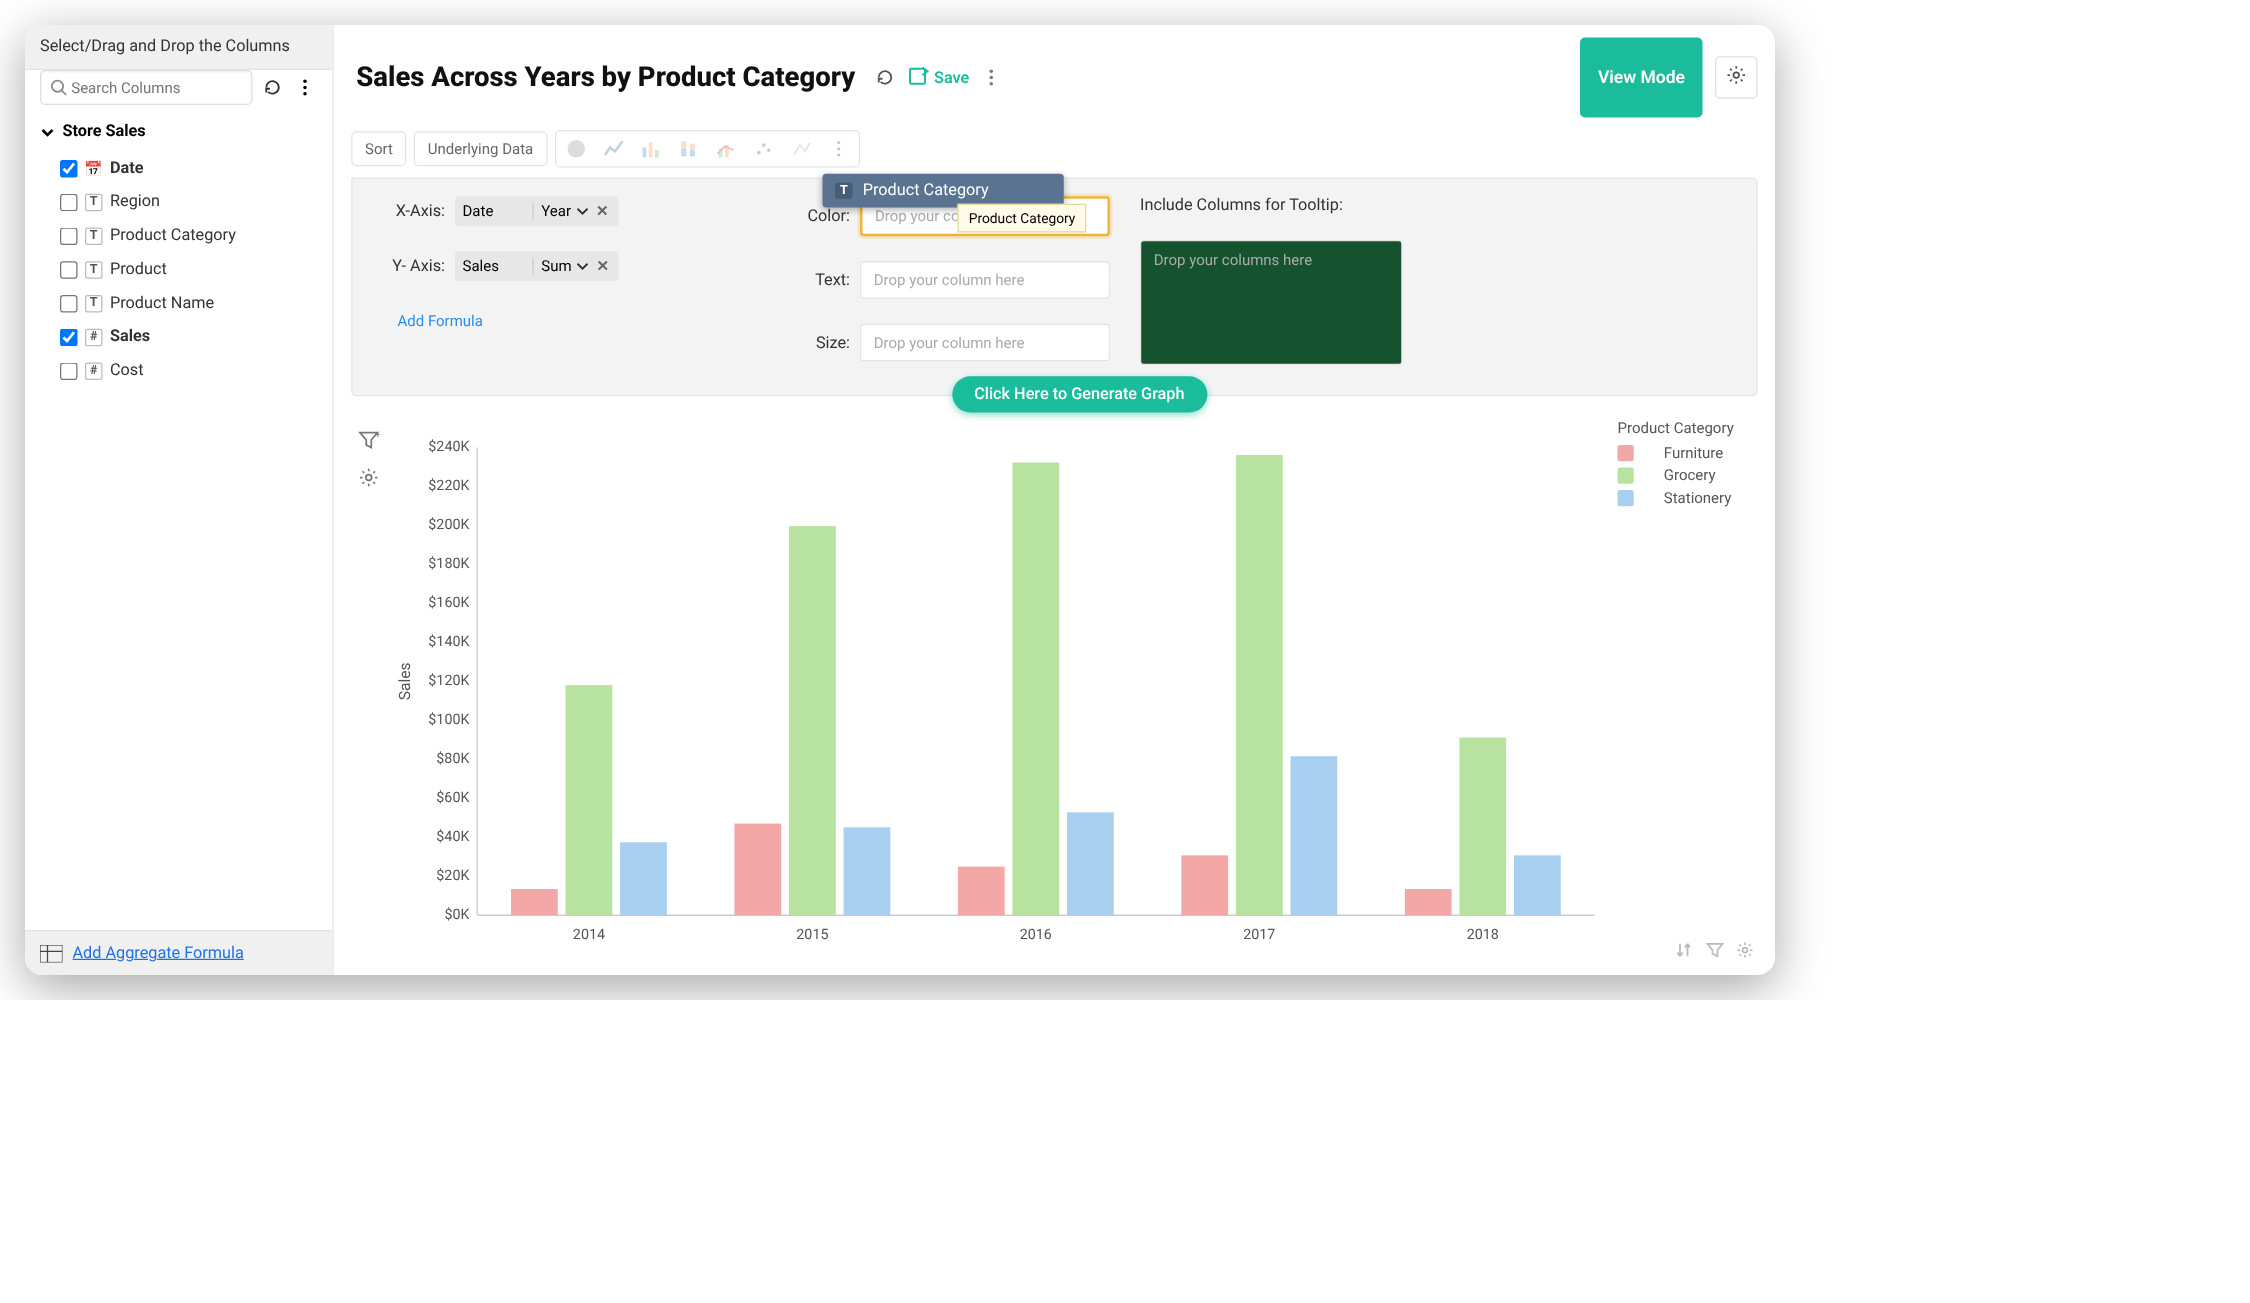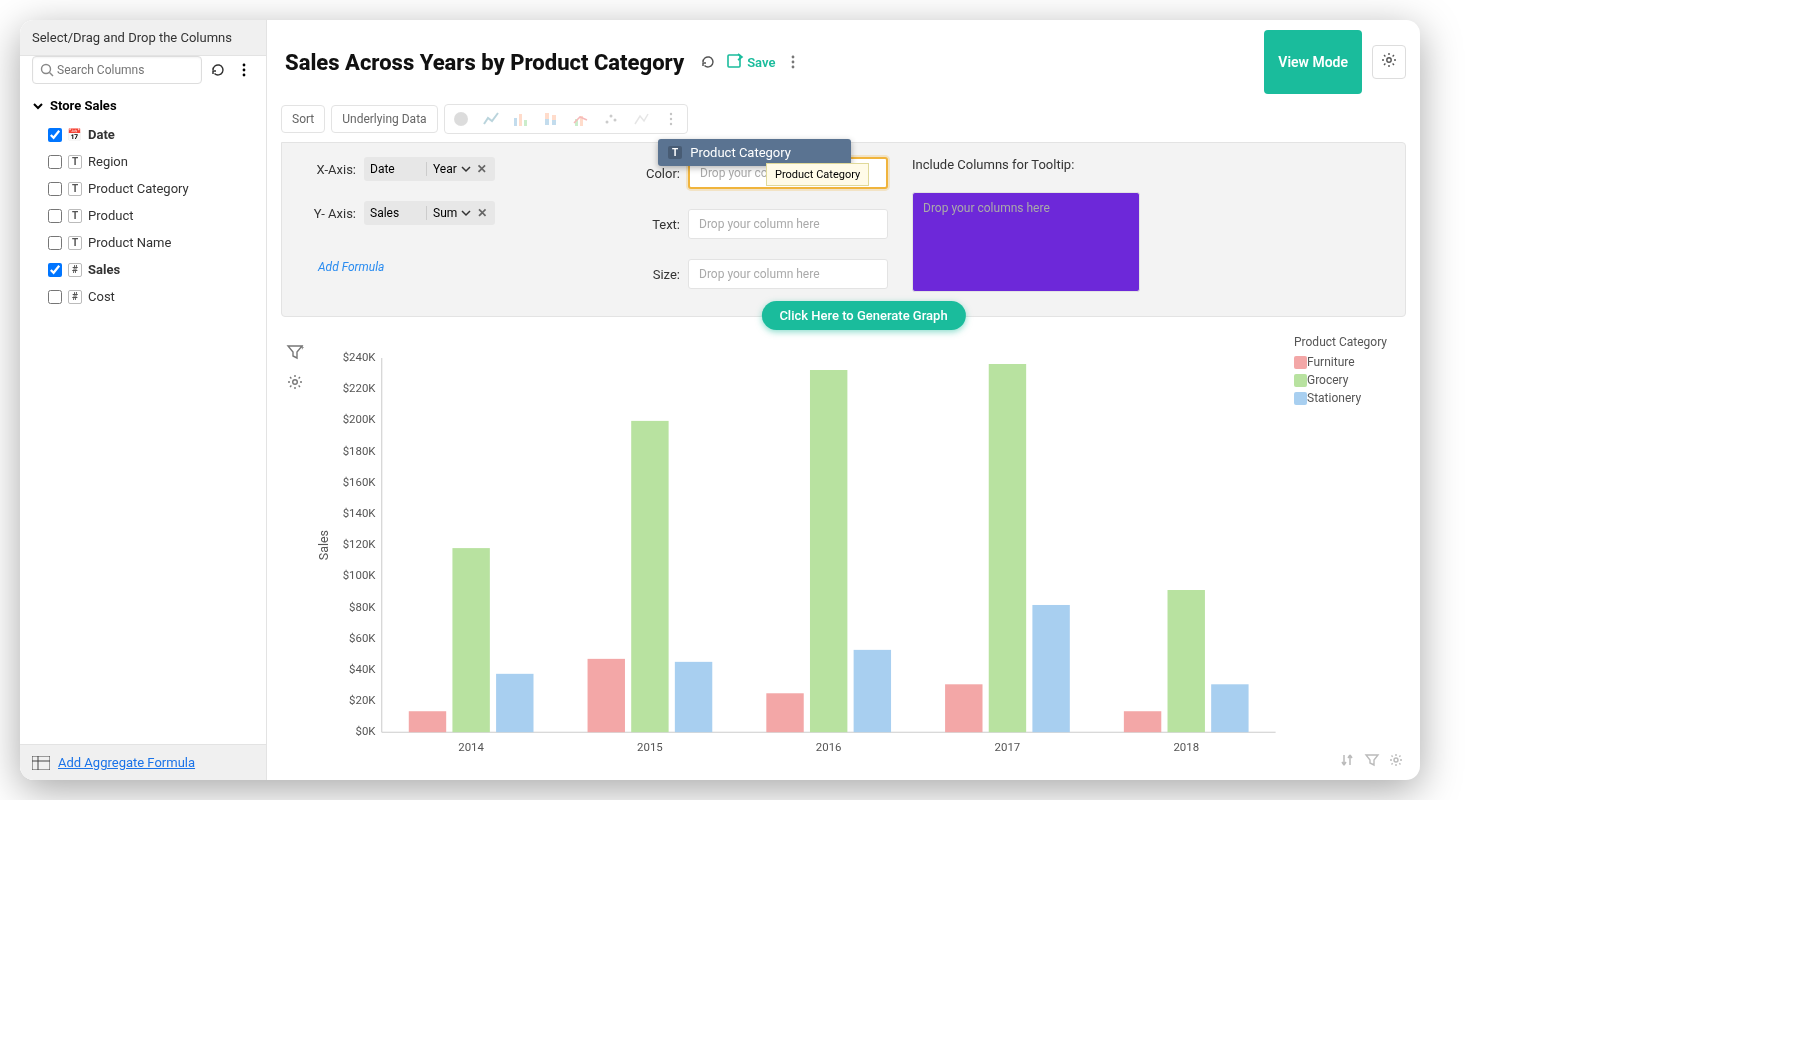--- a/index.html
+++ b/index.html
@@ -49,37 +49,37 @@
 .cfg-col { display: flex; flex-direction: column; gap: 20px; }
 .cfg-col.left-col { width: 300px; }
 .cfg-row { display: flex; align-items: center; gap: 8px; }
 .cfg-label { width: 58px; text-align: right; font-size: 13px; color: #333; }
 .chip { background: #e7e7e7; border-radius: 3px; display: flex; align-items: center; padding: 5px 6px; font-size: 12px; gap: 4px; }
 .chip-main { flex: 1; min-width: 52px; }
 .chip-sub { display: flex; align-items: center; gap: 4px; border-left: 1px solid #ccc; padding-left: 6px; }
 .chip-x { cursor: pointer; font-weight: 700; color: #666; padding: 0 2px; }
 .dropzone { background: #fff; border: 1px solid #e3e3e3; border-radius: 3px; padding: 7px 10px; font-size: 12px; color: #aaa; min-width: 200px; }
 .dropzone.active-drop { border: 2px solid #f0b43c; box-shadow: 0 0 0 2px rgba(240,180,60,0.25); }
-.cfg-col.right-col .tooltip-zone { background: #6d28d9; border: 1px solid #e3e3e3; border-radius: 3px; padding: 8px 10px; width: 228px; height: 100px; font-size: 12px; color: #aaa; }
-.add-formula { color: #2a8cf0; font-size: 12px; margin-top: 15px; margin-left: 20px; cursor: pointer; font-style: italic; }
+.cfg-col.right-col .tooltip-zone { background: #14532d; border: 1px solid #e3e3e3; border-radius: 3px; padding: 8px 10px; width: 210px; height: 100px; font-size: 12px; color: #aaa; }
+.add-formula { color: #2a8cf0; font-size: 12px; margin-top: 5px; margin-left: 20px; cursor: pointer; }
 
 
 .drag-chip { position: absolute; top: -4px; left: 376px; background: #5a7391; color: #fff; border-radius: 3px; padding: 6px 60px 6px 10px; font-size: 13px; display: flex; align-items: center; gap: 8px; box-shadow: 0 2px 6px rgba(0,0,0,0.3); z-index: 10; }
 .drag-chip .t-badge { background: rgba(0,0,0,0.2); padding: 1px 4px; border-radius: 2px; font-size: 10px; font-weight: 700; }
 .drag-tooltip { position: absolute; top: 20px; left: 484px; background: #fffbe8; border: 1px solid #e0d99a; padding: 4px 8px; font-size: 11px; z-index: 11; }
 
 .generate-pill { position: absolute; left: 50%; bottom: -14px; transform: translateX(-50%); background: #1abc9c; color: #fff; font-size: 13px; padding: 7px 18px; border-radius: 16px; cursor: pointer; box-shadow: 0 2px 6px rgba(26,188,156,0.5); font-weight: 500; margin-left: 20px; }
 
 
 .chart-area { flex: 1; display: flex; padding: 18px 14px 4px 14px; min-height: 0; }
 .chart-left-icons { width: 28px; display: flex; flex-direction: column; gap: 8px; align-items: center; padding-top: 8px; color: #777; }
 .chart-body { flex: 1; position: relative; }
 .legend-panel { width: 120px; padding-left: 8px; }
 .legend-title { font-size: 12px; color: #555; margin-bottom: 6px; }
-.legend-item { display: flex; align-items: center; gap: 0; font-size: 12px; color: #555; margin-bottom: 4px; }
+.legend-item { display: flex; align-items: center; gap: 24px; font-size: 12px; color: #555; margin-bottom: 4px; }
 .swatch { width: 13px; height: 13px; border-radius: 2px; }
 
 .chart-svg { width: 100%; height: 100%; }
 .ytick-label { font-size: 11px; fill: #555; text-anchor: end; }
 .xtick-label { font-size: 11px; fill: #555; text-anchor: middle; }
 .ytitle { font-size: 12px; fill: #555; }
 
 .bottom-icons { position: absolute; right: 16px; bottom: 8px; display: flex; gap: 8px; color: #aaa; }
 .bottom-icons span { cursor: pointer; }
 

